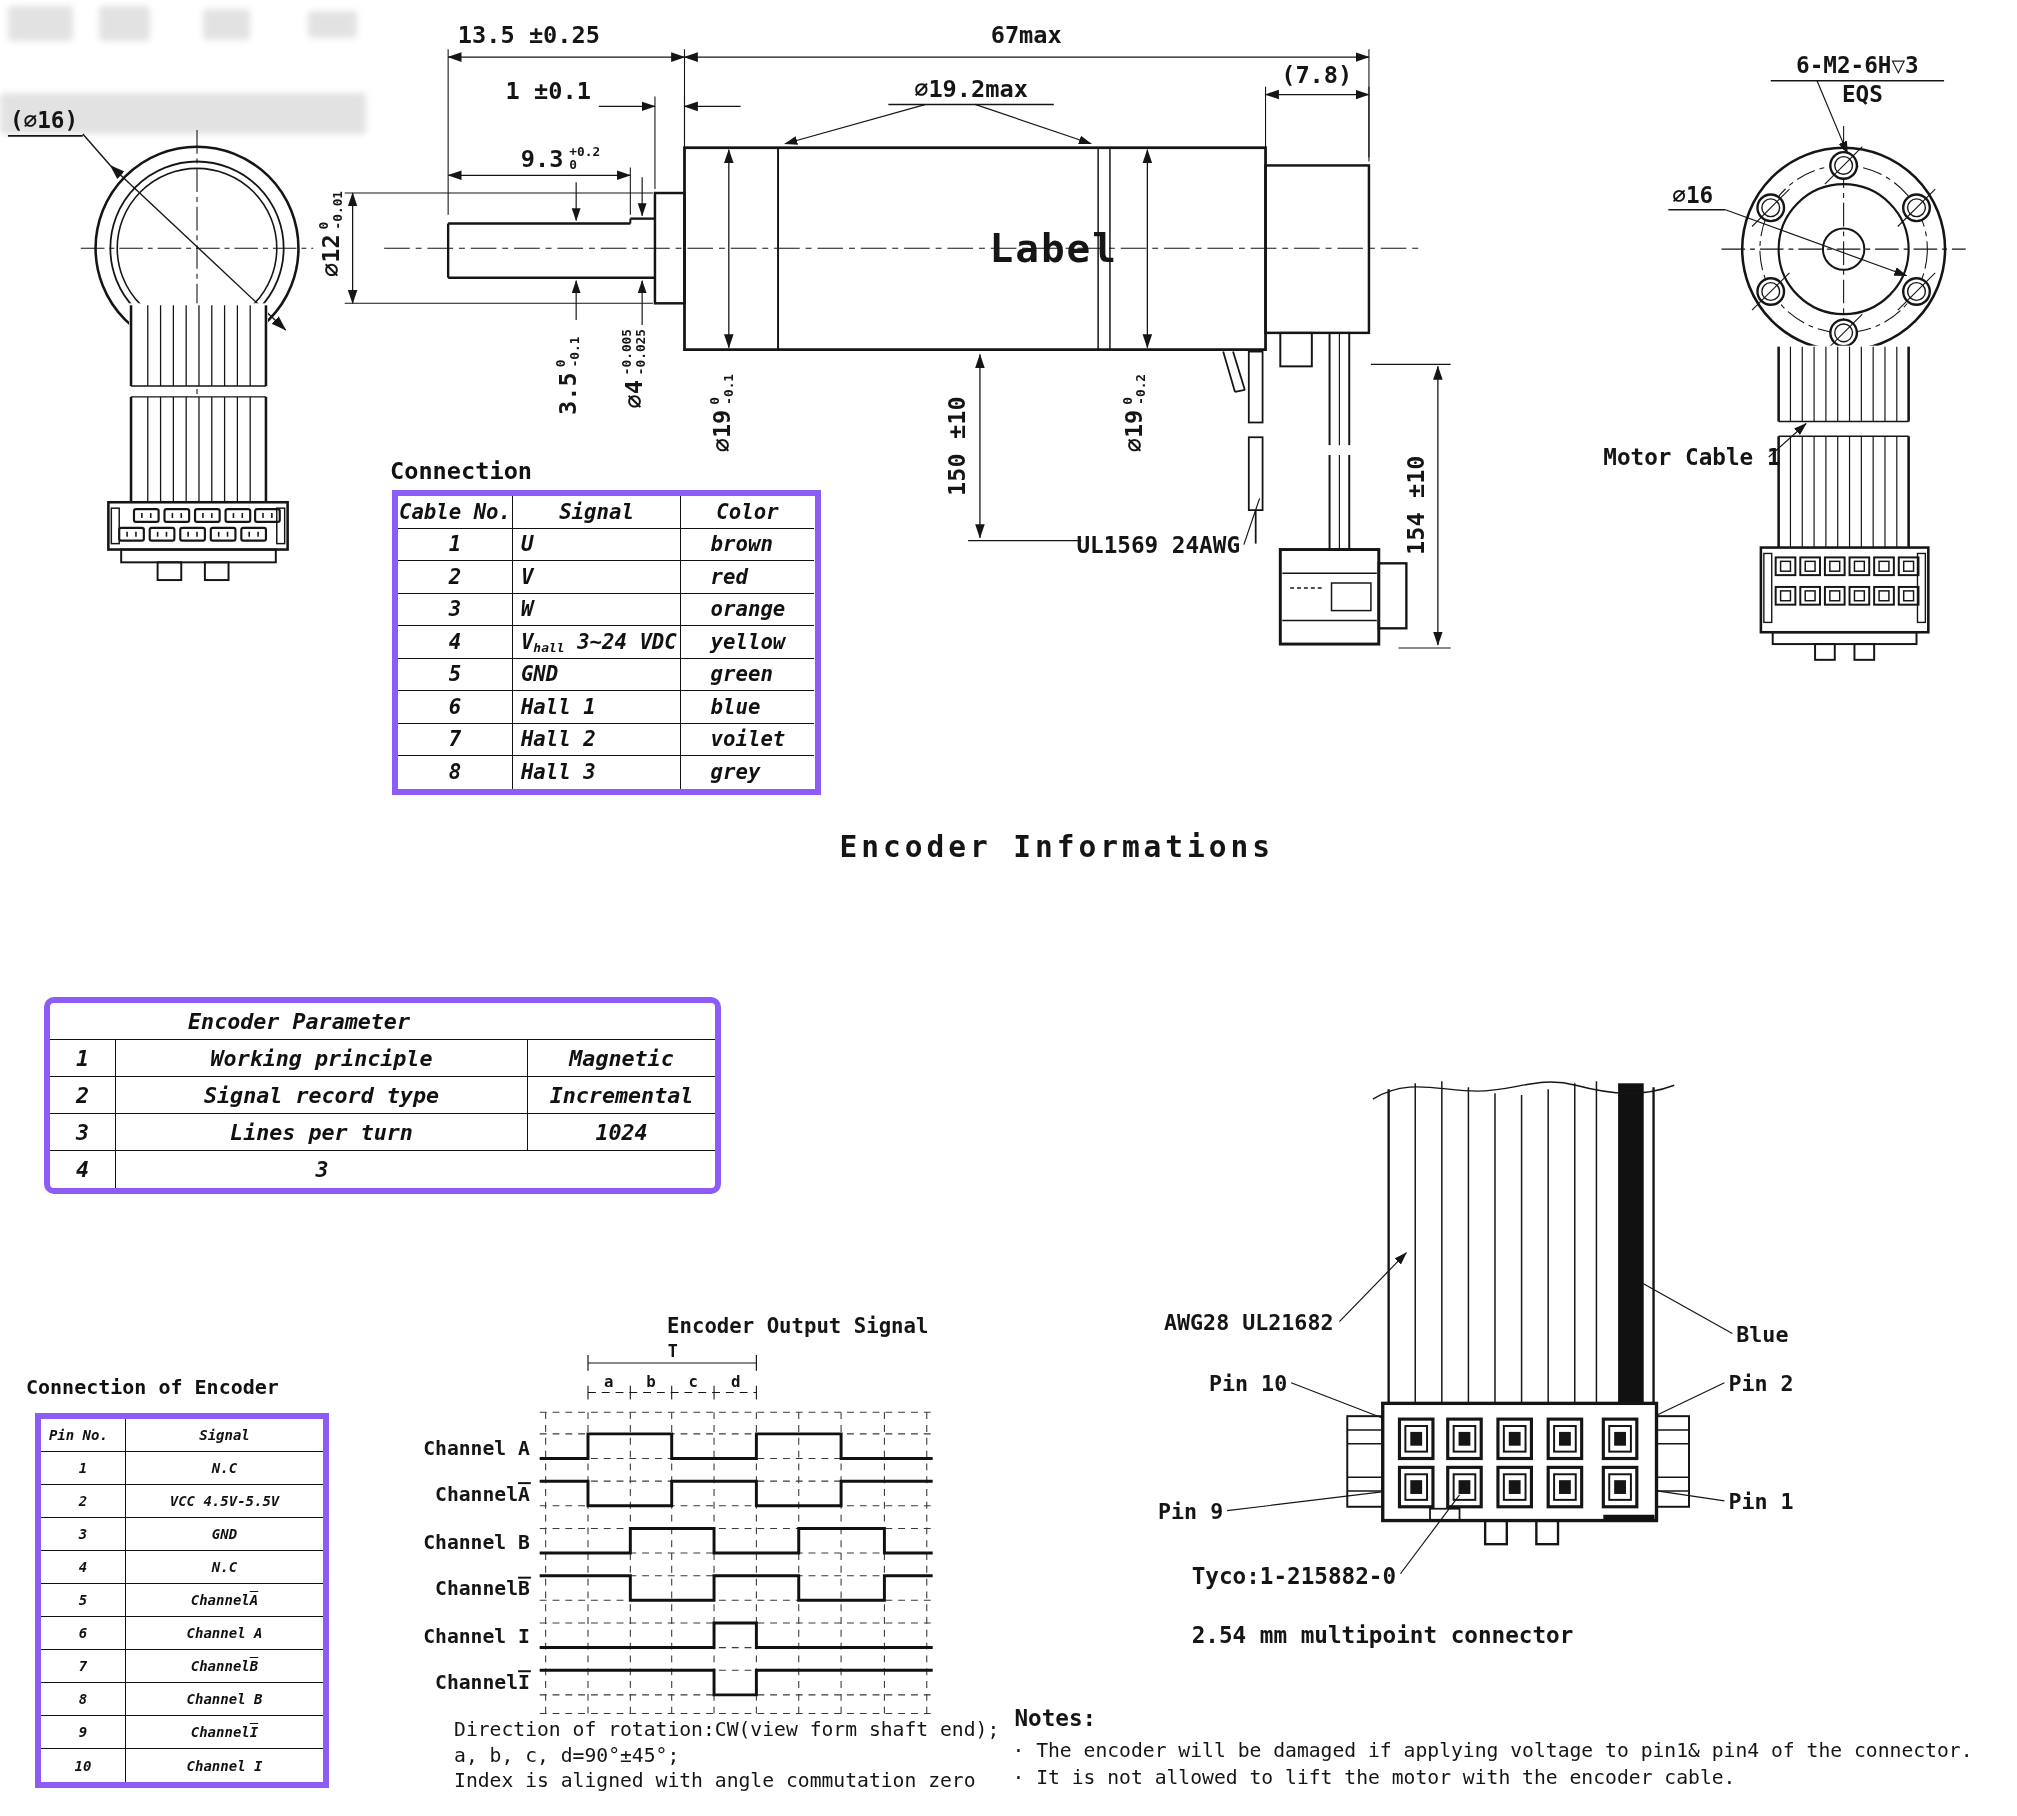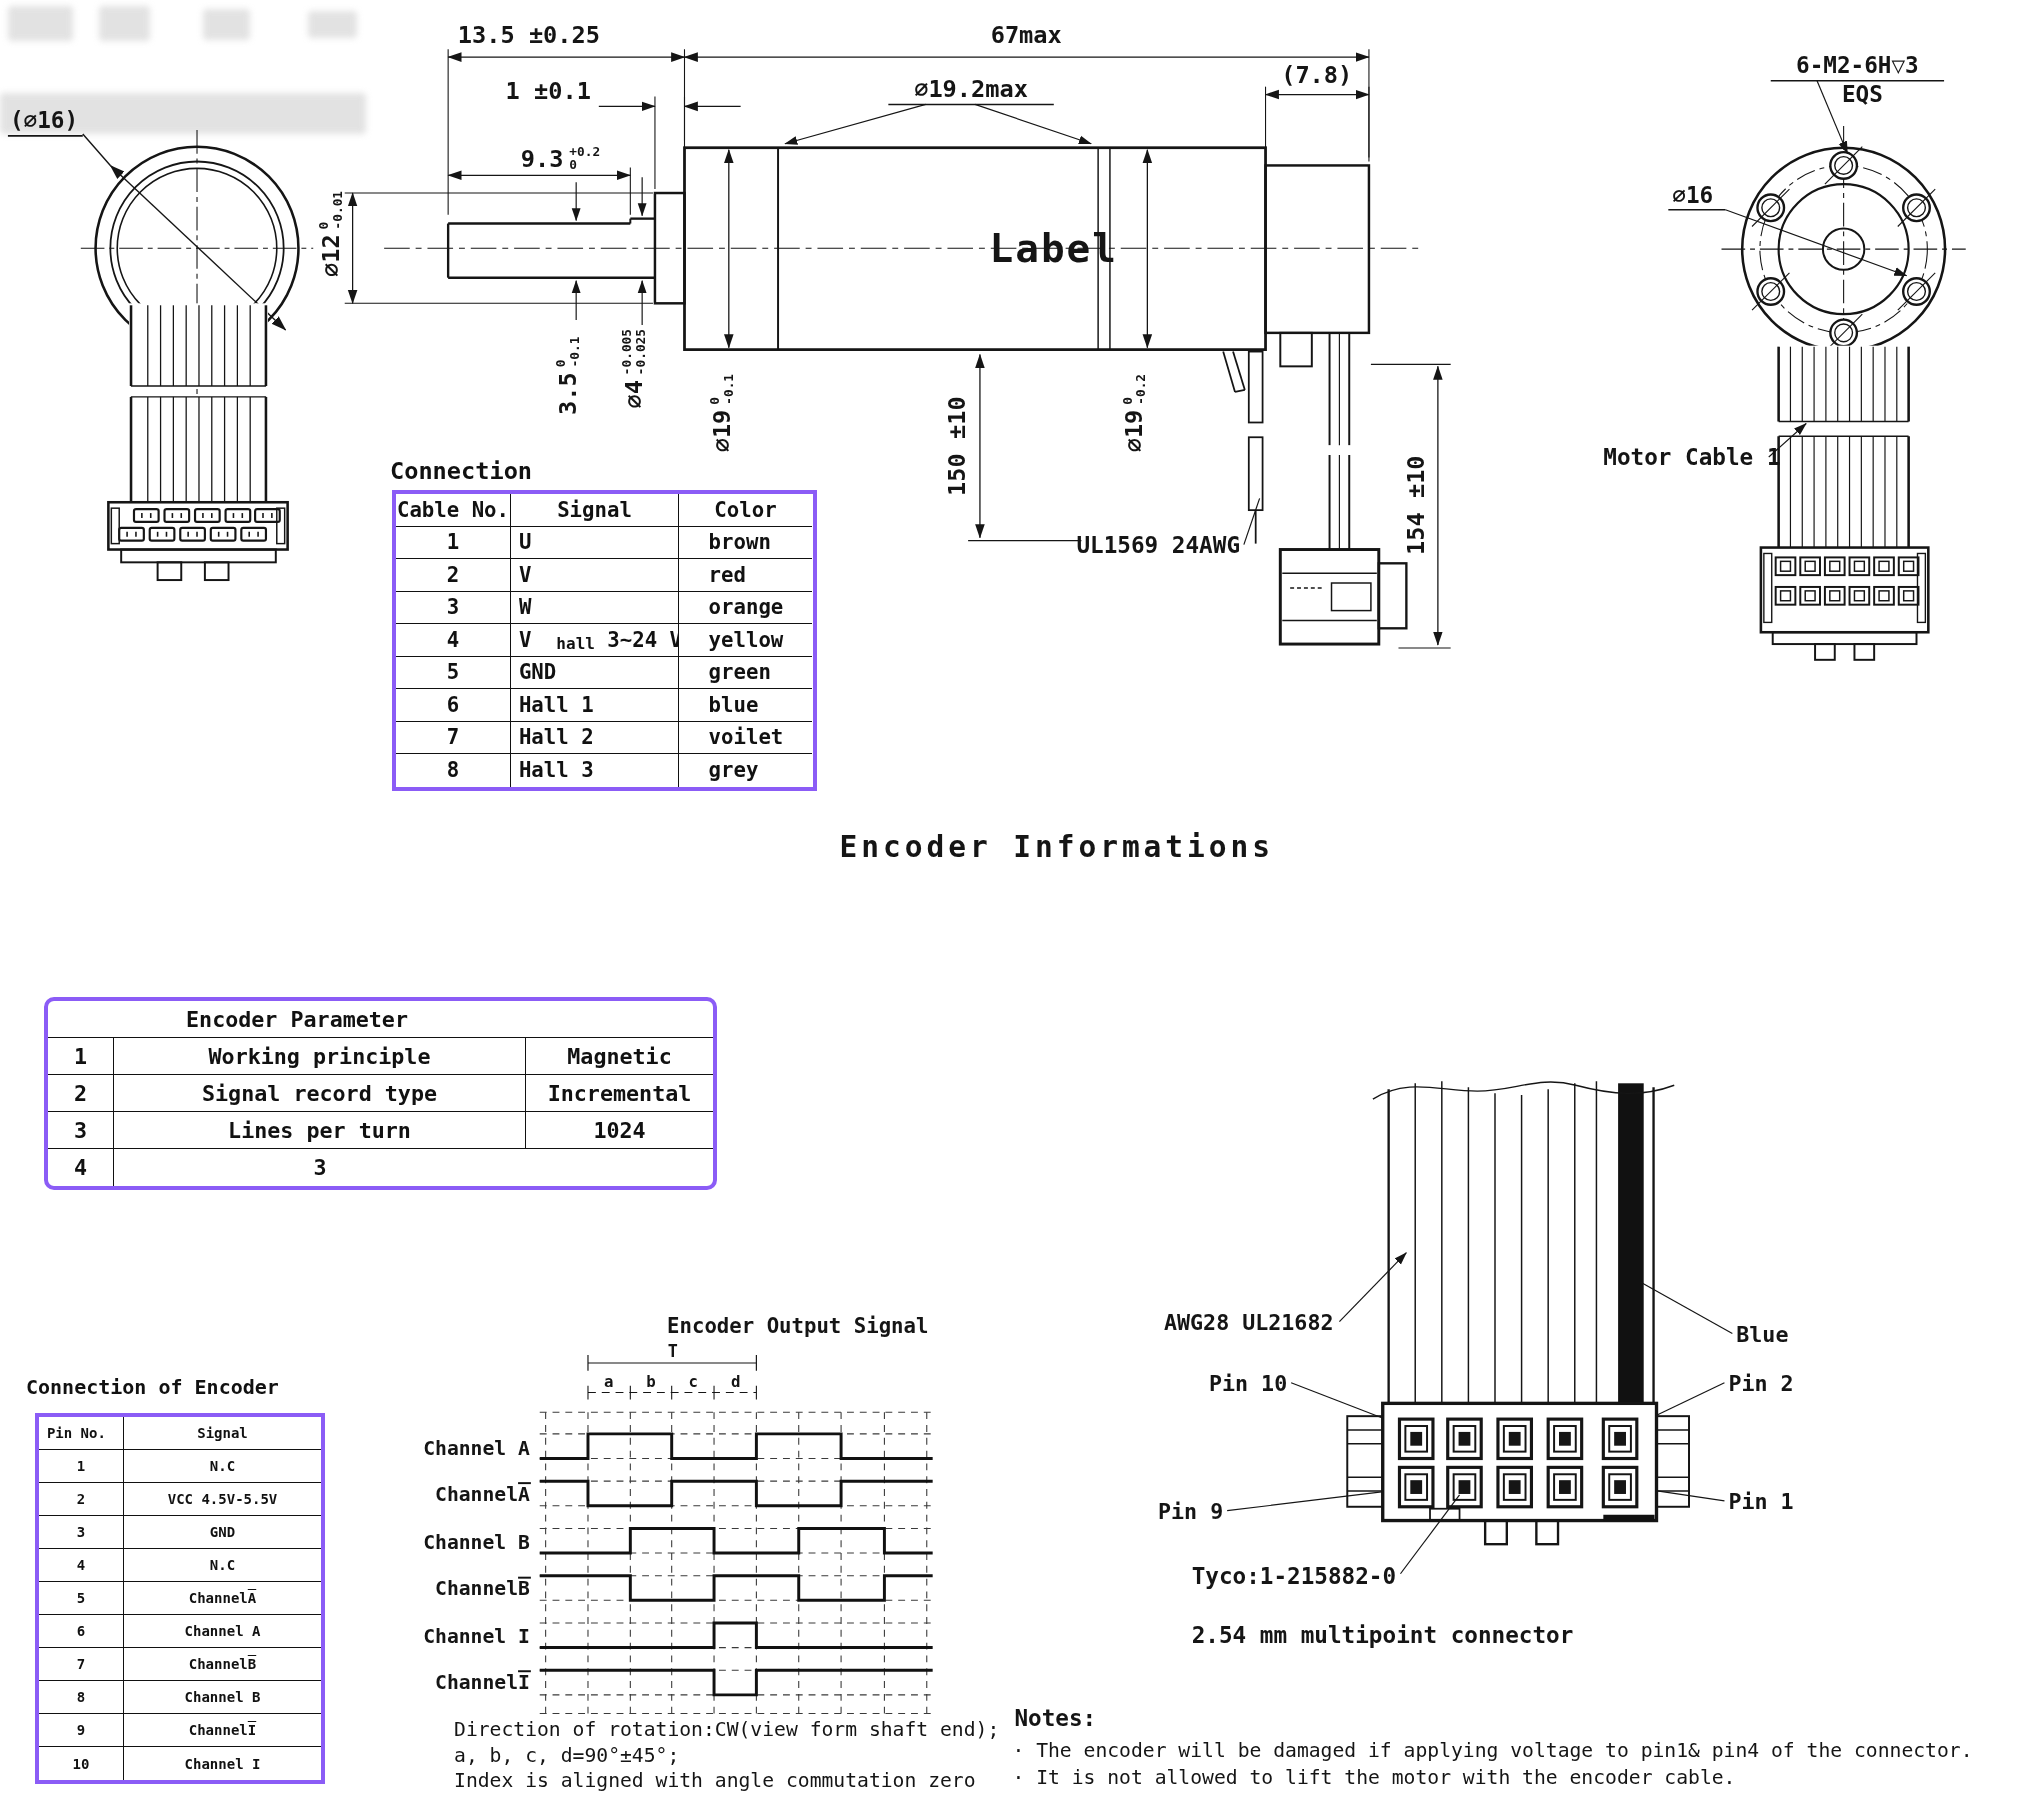--- a/index.html
+++ b/index.html
@@ -2,34 +2,34 @@
 <html><head>
 <meta charset="utf-8">
 <style>
   html,body{margin:0;padding:0;background:#fff;}
   .page{position:relative;width:2017px;height:1816px;background:#ffffff;overflow:hidden;
         font-family:"DejaVu Sans Mono",monospace;color:#111;}
   svg text{font-family:"DejaVu Sans Mono",monospace;fill:#151515;}
   .abs{position:absolute;}
   .ttl{font-weight:bold;color:#111;}
   
-  .grid{position:absolute;display:grid;border:4px solid #8b5cf6;background:#fff;}
+  .grid{position:absolute;display:grid;border:6px solid #8b5cf6;background:#fff;font-style:italic;}
   .grid .c{border-right:1.5px solid #111;border-bottom:1.5px solid #111;display:flex;
            align-items:center;overflow:hidden;white-space:nowrap;}
   .grid .c.last{border-right:none;}
   .grid .c.bot{border-bottom:none;}
   .cc{justify-content:center;}
   .cl8{padding-left:7.9px;}
   .cl30{padding-left:29.6px;}
   .t-conn{left:392px;top:490px;width:417px;grid-template-columns:115px 168px 133px;grid-auto-rows:32.5px;font-size:20.7px;font-weight:bold;}
   .t-par{left:44px;top:997px;width:665px;grid-template-columns:66px 412px 187px;grid-auto-rows:37px;font-size:21.7px;font-weight:bold;border-radius:10px;}
   .t-par .hdr{grid-column:1/4;display:flex;align-items:center;justify-content:center;
               border-bottom:1.5px solid #111;padding-right:167px;}
   .t-enc{left:35px;top:1413px;width:282px;grid-template-columns:85px 197px;grid-auto-rows:33px;font-size:14px;font-weight:bold;}
-  sub.hall{font-size:16px;line-height:1;align-self:flex-end;margin-bottom:3.9px;margin-left:25px;}
+  sub.hall{font-size:13px;line-height:1;align-self:flex-end;margin-bottom:3.9px;}
   .ovx{text-decoration:overline;}
   
   .wm{position:absolute;background:#d9d9d9;filter:blur(3px);opacity:.75;border-radius:3.9px;}
 </style>
 </head>
 <body>
 
 <div class="page">
 
   <div class="wm" style="left:7.9px;top:5.9px;width:65px;height:35px;"></div>

